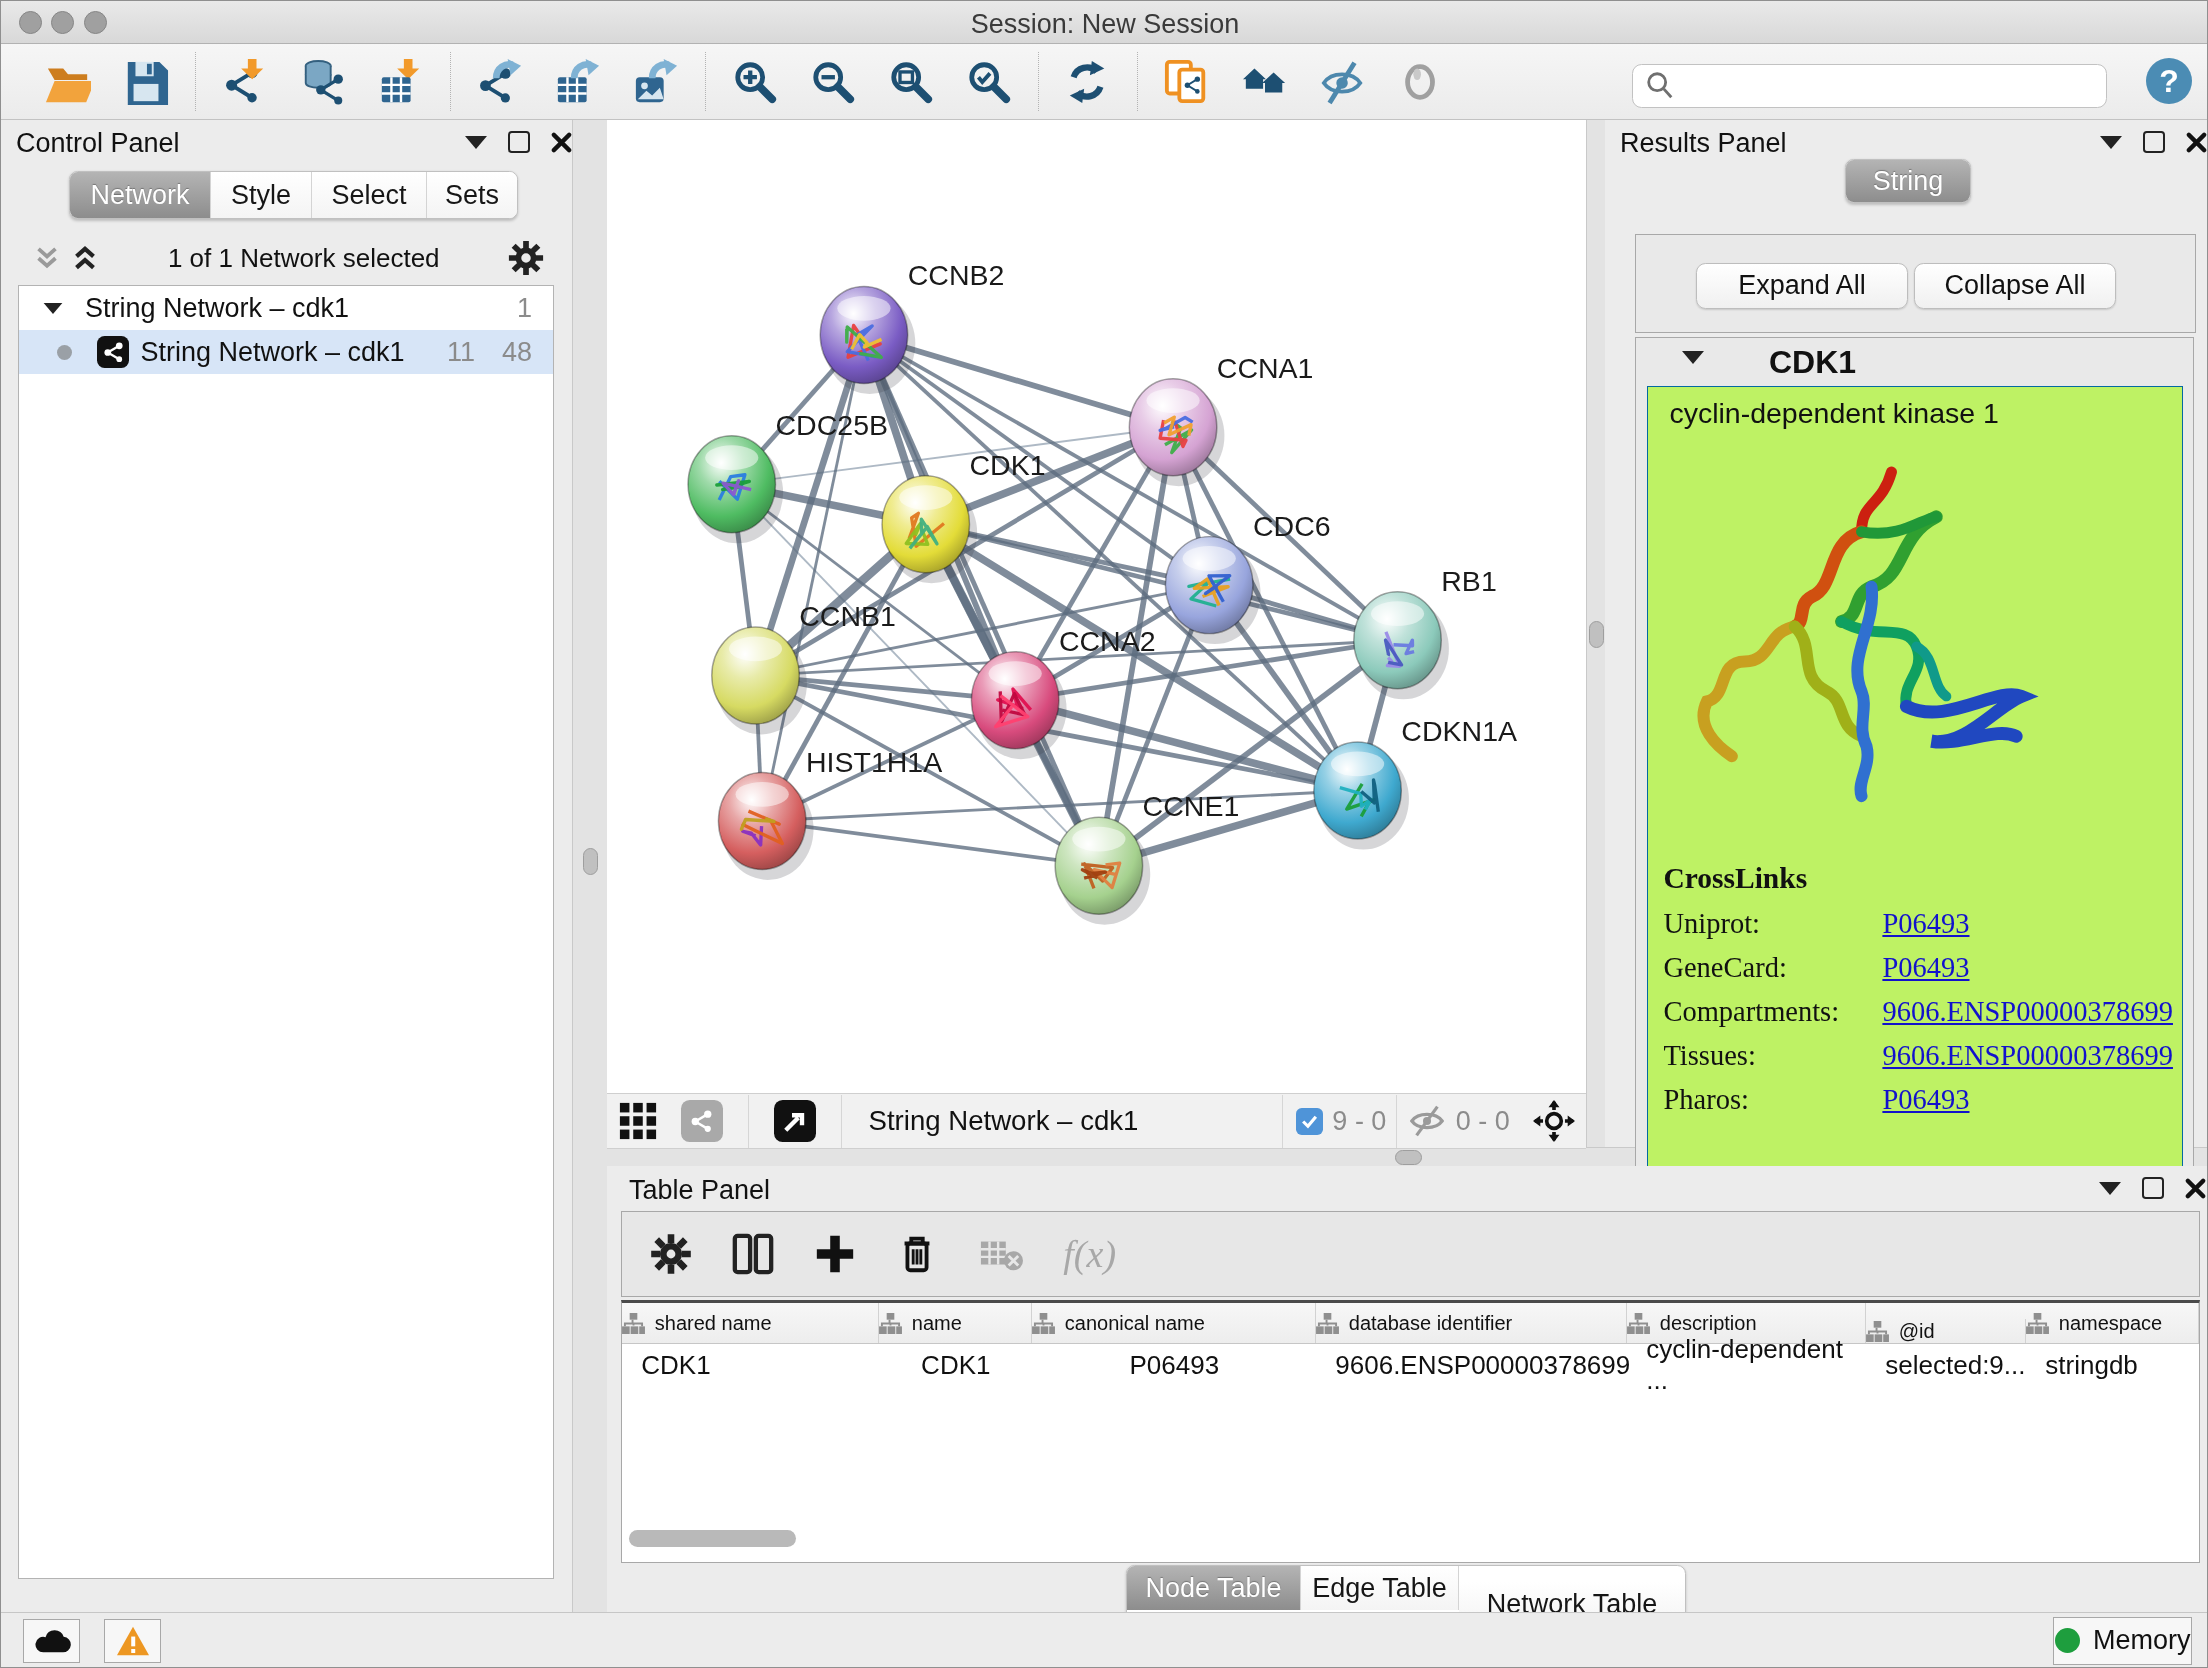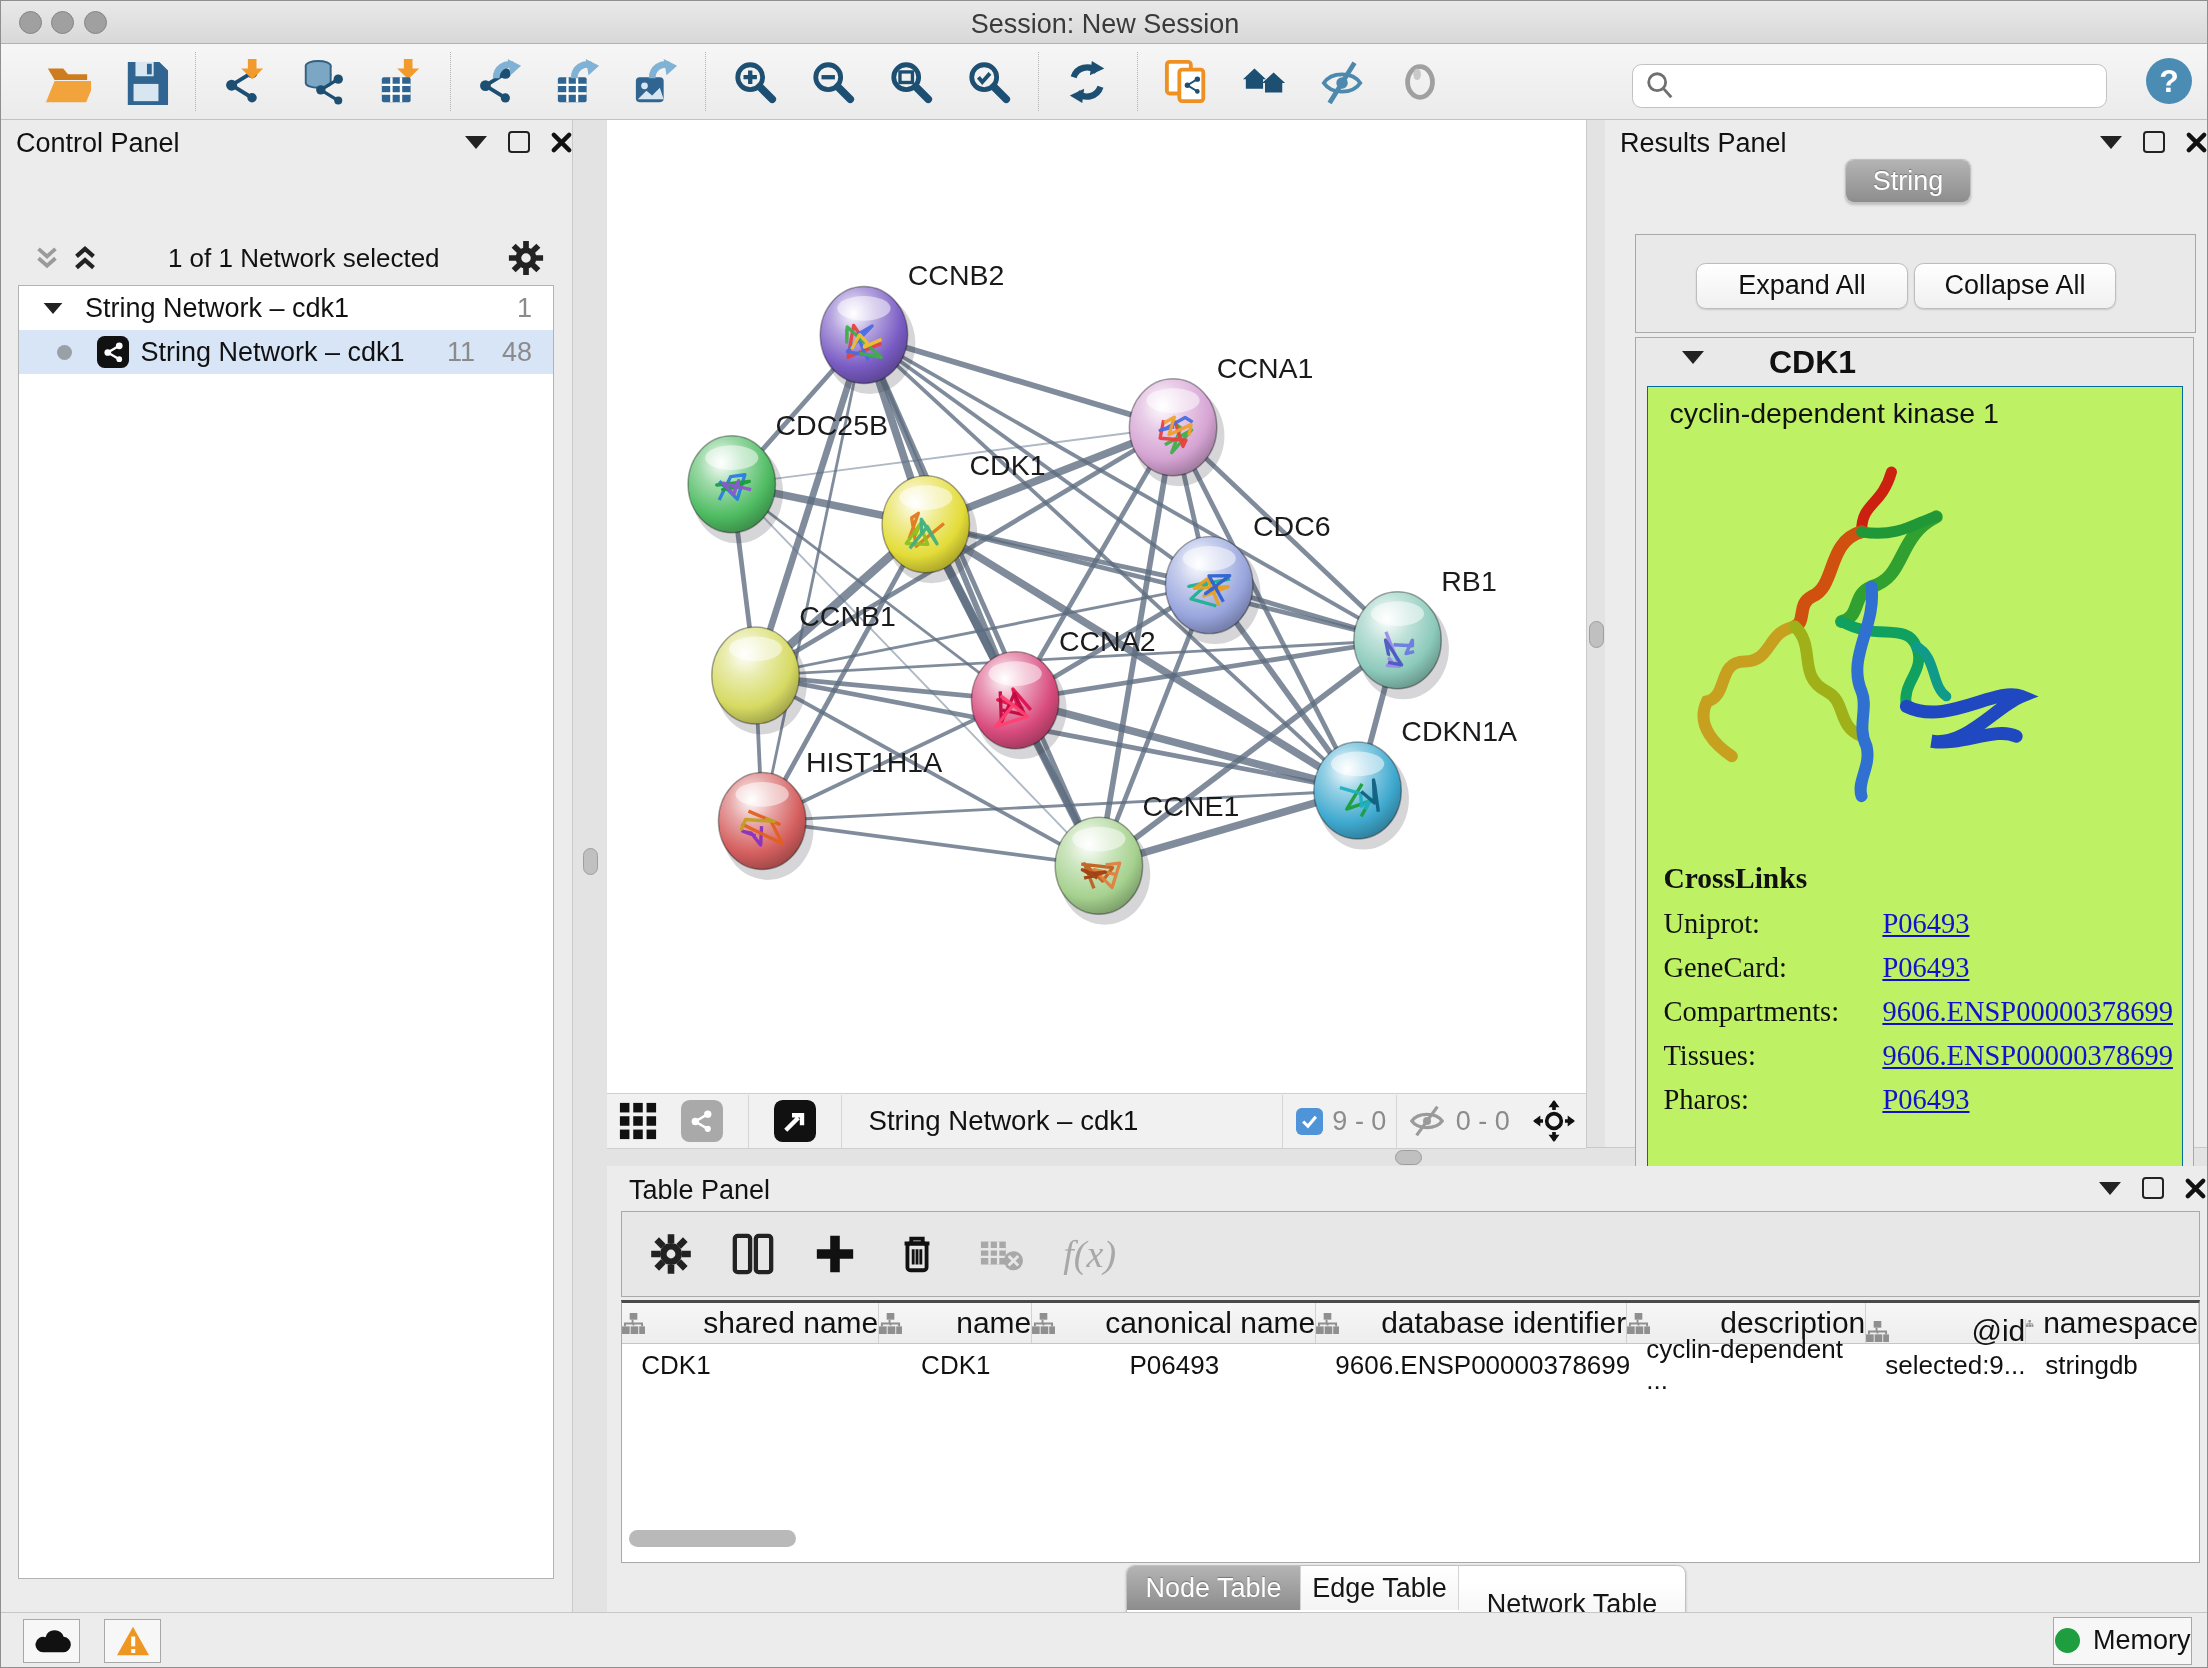--- a/index.html
+++ b/index.html
@@ -70,21 +70,21 @@
   .cl-row{display:flex;font-family:"Liberation Serif",serif;font-size:28.5px;height:44px;align-items:center;}
   .cl-row .lab{width:219px;padding-left:15px;}
   .cl-row a{color:#1212cc;text-decoration:underline;}
   
   #table-panel{left:606px;top:1165px;width:1603px;height:446px;background:#ececec;}
   #tp-toolbar{left:14.3px;top:45px;width:1579px;height:86px;border:1px solid #a8a8a8;background:#e7e7e7;
      display:flex;align-items:center;gap:38px;padding-left:27px;box-sizing:border-box;}
   #tp-table{left:14.3px;top:134px;width:1579px;height:263px;background:#fff;border:1px solid #a8a8a8;
      border-top:3.8px solid #4a4a4a;box-sizing:border-box;}
   .t-header{display:flex;height:40px;background:linear-gradient(#f7f7f7,#ededed);border-bottom:1.9px solid #c6c6c6;}
-  .t-col{display:flex;align-items:center;justify-content:space-between;gap:9.5px;font-size:30px;
+  .t-col{display:flex;align-items:center;justify-content:flex-start;gap:9.5px;font-size:20px;
      border-right:1px solid #d2d2d2;box-sizing:border-box;}
   .t-row{display:flex;height:42px;}
   .t-cell{display:flex;align-items:center;font-size:26px;box-sizing:border-box;padding-left:19px;}
   .t-cell.c{justify-content:center;padding-left:0;}
   #tp-scroll{left:22px;top:364px;width:167px;height:17px;border-radius:8.6px;background:#b9b9b9;}
   #tp-tabs{left:519px;top:399px;}
   
   #statusbar{left:0;top:1611px;width:2208px;height:57px;background:#ececec;border-top:1.9px solid #c6c6c6;}
   .sb-btn{width:55px;height:42px;background:#f7f7f7;border:1.9px solid #a8a8a8;display:flex;align-items:center;justify-content:center;}
   #memory-btn{width:137px;height:46px;background:#f7f7f7;border:1.9px solid #a8a8a8;display:flex;
@@ -287,20 +287,26 @@
 
 <div class="abs" id="control-panel">
   <div class="abs panel-title" style="left:15px;top:7.6px">Control Panel</div>
   <div class="abs chrome" style="left:464px;top:11.4px">
     <div class="tri-down"></div>
     <div class="float-ic"></div>
     <svg width="21" height="21" viewBox="0 0 22 22">
       <path d="M3 3L19 19M19 3L3 19" stroke="#111" stroke-width="4.5" stroke-linecap="round"></path>
       </svg>
   </div>
+  <div class="abs seg-tabs" id="cp-tabs">
+      <div class="seg sel" style="width: 140px; height: 46px;">Network</div>
+      <div class="seg" style="width: 100px; height: 46px;">Style</div>
+      <div class="seg" style="width: 114px; height: 46px;">Select</div>
+      <div class="seg" style="width: 90px; height: 46px;">Sets</div>
+    </div>
   <div class="abs" id="cp-sub">
     <svg width="32" height="28.5" style="margin-left:13.3px" viewBox="0 0 34 30">
       <path d="M8 5l9 8 9-8M8 15l9 8 9-8" stroke="#9a9a9a" stroke-width="4" fill="none"></path>
       </svg>
     <svg width="32" height="28.5" style="margin-left:5.7px" viewBox="0 0 34 30">
       <path d="M8 25l9-8 9 8M8 13l9-8 9 8" stroke="#222" stroke-width="4.5" fill="none"></path>
       </svg>
     <span class="txt">1 of 1 Network selected</span>
     <svg width="38" height="38" viewBox="0 0 40 40" style="margin-right:9.5px">
       <circle cx="20" cy="20" r="8" fill="none" stroke="#222" stroke-width="6"></circle>

